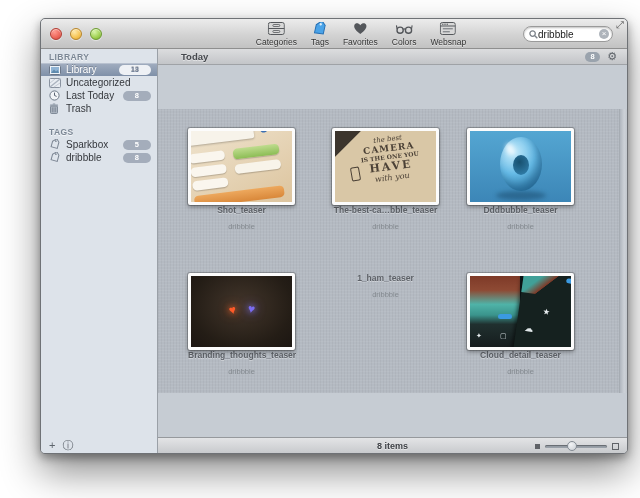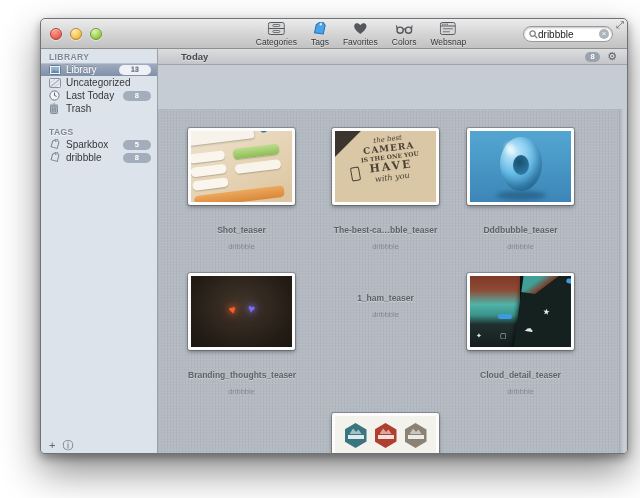--- a/index.html
+++ b/index.html
@@ -67,21 +67,21 @@
   .grid { position:relative; flex:1; overflow:hidden;
           background:#b4bac2;
           background-image:repeating-linear-gradient(0deg, rgba(255,255,255,.06) 0 1px, transparent 1px 3px),
                            repeating-linear-gradient(90deg, rgba(0,0,0,.035) 0 1px, transparent 1px 3px);}
   .vscroll { position:absolute; right:0; top:0; bottom:0; width:8px;
              background:linear-gradient(90deg,#b0b6be,#ccd1d7 60%,#c2c7cd); border-left:1px solid #a6acb3; }
   .cell { position:absolute; width:107px; }
   .thumb { width:107px; height:77px; background:#fff; border:3px solid #fcfcfc; border-radius:2px;
            box-shadow:0 0 0 1px rgba(0,0,0,.22), 0 2px 4px rgba(0,0,0,.35); overflow:hidden; position:relative; cursor:pointer;}
   .art { position:absolute; inset:0; overflow:hidden; }
-  .cap-t { margin-top:20px; text-align:center; font-size:8.5px; font-weight:bold; color:#5e6268;
+  .cap-t { text-align:center; font-size:8.5px; font-weight:bold; color:#5e6268;
            text-shadow:0 1px 0 rgba(255,255,255,.35); white-space:nowrap; }
   .cap-g { margin-top:7px; text-align:center; font-size:7.5px; color:#83898f; white-space:nowrap; }
 
   
   .a1 { background:linear-gradient(150deg,#efe3cd,#dcc49e); }
   .a1 .tilt { position:absolute; inset:-12px; transform:rotate(-7deg) scale(1.05); }
   .a1 .card { position:absolute; left:8px; top:6px; width:70px; height:16px; background:#f7f3ea; border-radius:2px; box-shadow:0 1px 2px rgba(0,0,0,.25);}
   .a1 .dotf { position:absolute; left:84px; top:10px; width:8px; height:8px; border-radius:50%; background:#3b6fb2;}
   .a1 .dott { position:absolute; left:95px; top:10px; width:8px; height:8px; border-radius:50%; background:#56b6e8;}
   .a1 .p1,.a1 .p2,.a1 .p3 { position:absolute; left:14px; width:34px; height:9px; border-radius:4px; background:#faf6ee; box-shadow:0 1px 1px rgba(0,0,0,.2);}
@@ -471,17 +471,27 @@
                 <span class="hex hx4"></span>
                 <span class="hex hx5"></span>
                 <span class="hex hx6"></span>
               </div>
             </div>
           </div>
 
           <div class="vscroll"></div>
         </div>
 
+        <div class="status">
+          <span class="cnt">8 items</span>
+          <div class="zoomctl">
+            <span class="sm"></span>
+            <span class="track">
+                <span class="knob"></span>
+              </span>
+            <span class="lg"></span>
+          </div>
+        </div>
       </div>
 
     </div>
   </div>
 </div>
 
 </body></html>

